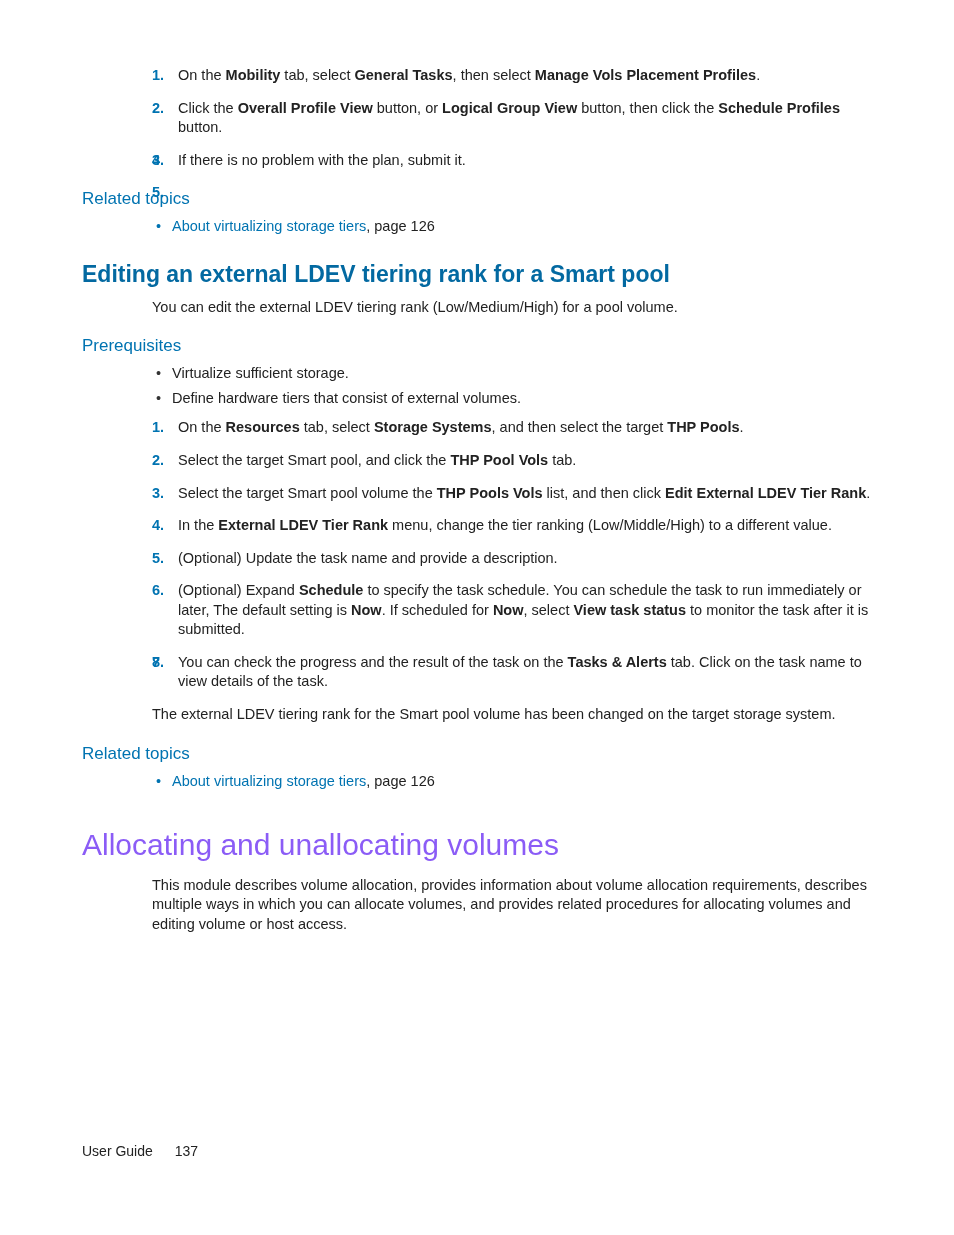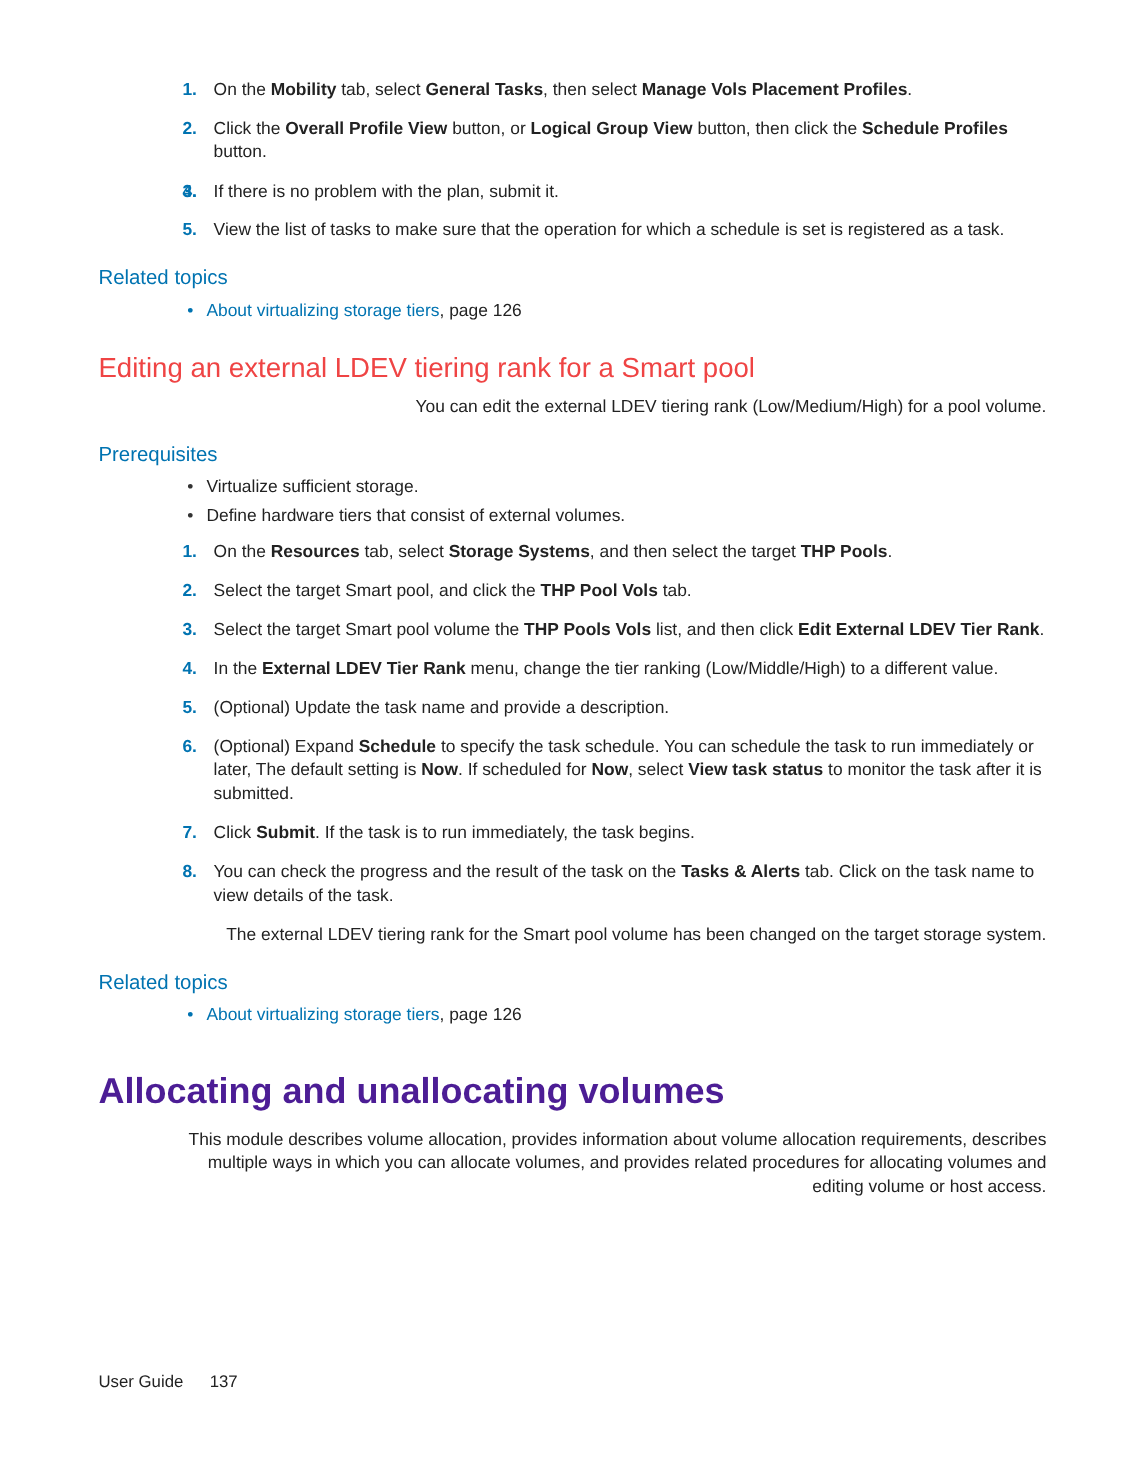--- a/index.html
+++ b/index.html
@@ -7,35 +7,35 @@
     font-family: Arial, Helvetica, sans-serif;
     font-size: 14.5px;
     color: #222;
     margin: 0;
     padding: 60px 82px 60px 82px;
     width: 954px;
     box-sizing: border-box;
     line-height: 1.35;
   }
   h2.section {
-    color: #ef4444;
-    font-weight: 400;
+    color: #0369a1;
+    font-weight: 700;
     font-size: 23px;
     margin: 22px 0 6px 0;
     font-family: Arial, Helvetica, sans-serif;
   }
   h3.subsection {
     color: #0073b1;
     font-weight: 400;
     font-size: 17px;
     margin: 18px 0 4px 0;
   }
   h1.major {
-    color: #4c1d95;
-    font-weight: 700;
+    color: #8b5cf6;
+    font-weight: 400;
     font-size: 30px;
     margin: 34px 0 10px 0;
   }
   ol.numbered {
     list-style: none;
     padding-left: 70px;
     margin: 6px 0 12px 0;
   }
   ol.numbered > li {
     position: relative;
@@ -62,21 +62,20 @@
   ul.bullets > li::before {
     content: "•";
     position: absolute;
     left: 4px;
     top: 0;
     color: #333;
   }
   ul.bullets.blue-bullet > li::before { color: #0073b1; }
   p.body {
     margin: 8px 0 10px 70px;
-    text-align: right;
   }
   a.link { color: #0073b1; text-decoration: none; }
   b { font-weight: bold; }
   .footer {
     position: absolute;
     width: 790px;
     left: 82px;
     top: 1142px;
     text-align: left;
     font-size: 14px;
@@ -84,21 +83,21 @@
   .footer .pg { margin-left: 18px; }
 </style>
 </head>
 <body>
 
 <ol class="numbered" id="ol1">
     <li><span class="num">1.</span><span>On the <b>Mobility</b> tab, select <b>General Tasks</b>, then select <b>Manage Vols Placement Profiles</b>.</span></li>
     <li><span class="num">2.</span><span>Click the <b>Overall Profile View</b> button, or <b>Logical Group View</b> button, then click the <b>Schedule Profiles</b> button.</span></li>
     <li><span class="num">3.</span></li>
     <li><span class="num">4.</span><span>If there is no problem with the plan, submit it.</span></li>
-    <li><span class="num">5.</span><span>View the list of tasks to make sure that the operation for which a schedule is set is registered as a task.</span></li>
+    <li><span class="num">5.</span></li>
   </ol>
 
 <h3 class="subsection">Related topics</h3>
 <ul class="bullets blue-bullet">
   <li>
     <a class="link">About virtualizing storage tiers</a><span>, page 126</span>
   </li>
 </ul>
 
 <h2 class="section">Editing an external LDEV tiering rank for a Smart pool</h2>
@@ -110,21 +109,21 @@
     <li>Define hardware tiers that consist of external volumes.</li>
   </ul>
 
 <ol class="numbered" id="ol2">
     <li><span class="num">1.</span><span>On the <b>Resources</b> tab, select <b>Storage Systems</b>, and then select the target <b>THP Pools</b>.</span></li>
     <li><span class="num">2.</span><span>Select the target Smart pool, and click the <b>THP Pool Vols</b> tab.</span></li>
     <li><span class="num">3.</span><span>Select the target Smart pool volume the <b>THP Pools Vols</b> list, and then click <b>Edit External LDEV Tier Rank</b>.</span></li>
     <li><span class="num">4.</span><span>In the <b>External LDEV Tier Rank</b> menu, change the tier ranking (Low/Middle/High) to a different value.</span></li>
     <li><span class="num">5.</span><span>(Optional) Update the task name and provide a description.</span></li>
     <li><span class="num">6.</span><span>(Optional) Expand <b>Schedule</b> to specify the task schedule. You can schedule the task to run immediately or later, The default setting is <b>Now</b>. If scheduled for <b>Now</b>, select <b>View task status</b> to monitor the task after it is submitted.</span></li>
-    <li><span class="num">7.</span><span>Click <b>Submit</b>. If the task is to run immediately, the task begins.</span></li>
+    <li><span class="num">7.</span></li>
     <li><span class="num">8.</span><span>You can check the progress and the result of the task on the <b>Tasks &amp; Alerts</b> tab. Click on the task name to view details of the task.</span></li>
   </ol>
 
 <p class="body">The external LDEV tiering rank for the Smart pool volume has been changed on the target storage system.</p>
 
 <h3 class="subsection">Related topics</h3>
 <ul class="bullets blue-bullet">
   <li>
     <a class="link">About virtualizing storage tiers</a><span>, page 126</span>
   </li>

